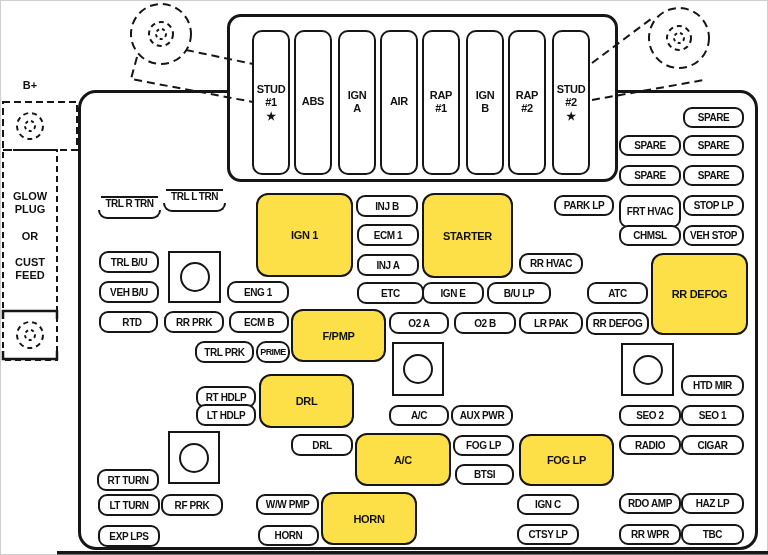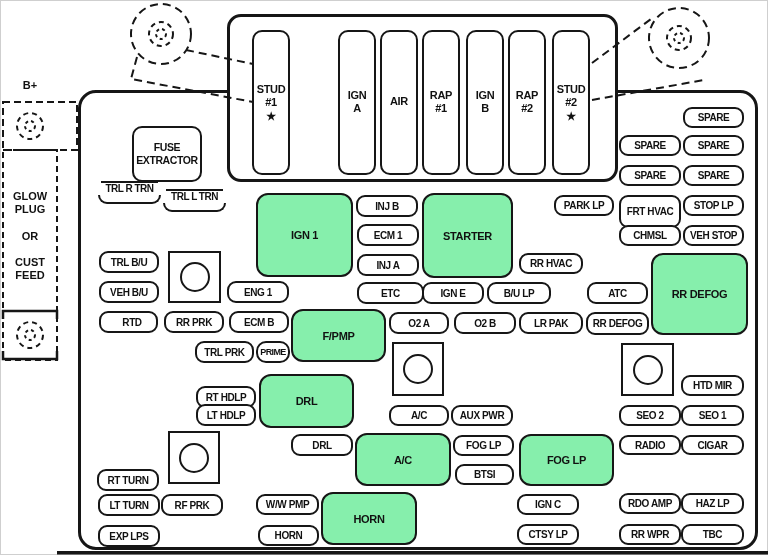--- a/index.html
+++ b/index.html
@@ -13,21 +13,21 @@
   
   .mini{
     position:absolute;box-sizing:border-box;background:#fff;
     border:2px solid #161616;border-radius:9px;
     display:flex;align-items:center;justify-content:center;
     font-size:10px;font-weight:bold;letter-spacing:-0.4px;white-space:nowrap;
   }
   .mini.tight{font-size:9px;letter-spacing:-0.6px;border-radius:10px;}
   
   .big{
-    position:absolute;box-sizing:border-box;background:#86efac;
+    position:absolute;box-sizing:border-box;background:#fde047;
     border:2.5px solid #161616;border-radius:12px;
     display:flex;align-items:center;justify-content:center;
     font-size:11px;font-weight:bold;letter-spacing:-0.3px;text-align:center;
   }
   
   .maxi{
     position:absolute;box-sizing:border-box;background:#fff;width:38px;height:145px;
     border:2px solid #161616;border-radius:10px;
     display:flex;flex-direction:column;align-items:center;justify-content:center;
     font-size:11px;font-weight:bold;text-align:center;line-height:1.15;letter-spacing:-0.3px;
@@ -119,36 +119,38 @@
 
   <div class="abs note z4" style="left:12px;top:79px;width:36px;font-size:11px;">B+</div>
   <div class="abs note pre z4" style="left:3px;top:190px;width:54px;font-size:11px;">GLOW
 PLUG
 
 OR
 
 CUST
 FEED</div>
 
-  <div class="extractor pre z4">FUSE
-EXTRACTOR</div>
-
-  <div class="trl z4" style="left:98px;top:181px;">
+
+  <div class="trl z4" style="left:98px;top:196px;">
     <span class="t">TRL R TRN</span>
     <div class="u"></div>
   </div>
   <div class="trl z4" style="left:163px;top:189px;">
     <span class="t">TRL L TRN</span>
     <div class="u"></div>
   </div>
 
   <div class="maxi z4" style="left:252px;top:30px;">
     <span class="pre">STUD
 #1</span>
     <span class="star">★</span>
+  </div>
+  <div class="maxi z4" style="left:294px;top:30px;">
+    <span class="pre">ABS</span>
+    <span class="star"></span>
   </div>
   <div class="maxi z4" style="left:338px;top:30px;">
     <span class="pre">IGN
 A</span>
     <span class="star"></span>
   </div>
   <div class="maxi z4" style="left:380px;top:30px;">
     <span class="pre">AIR</span>
     <span class="star"></span>
   </div>

